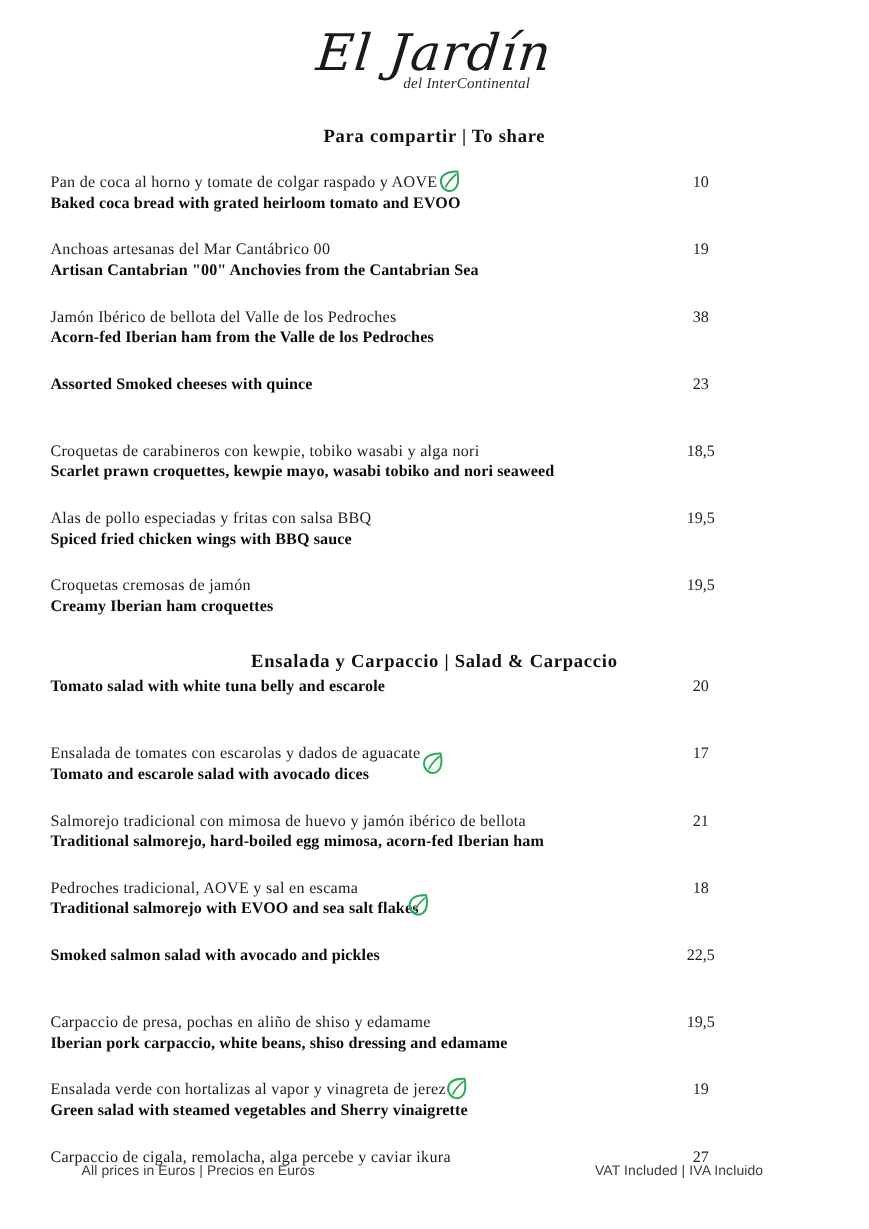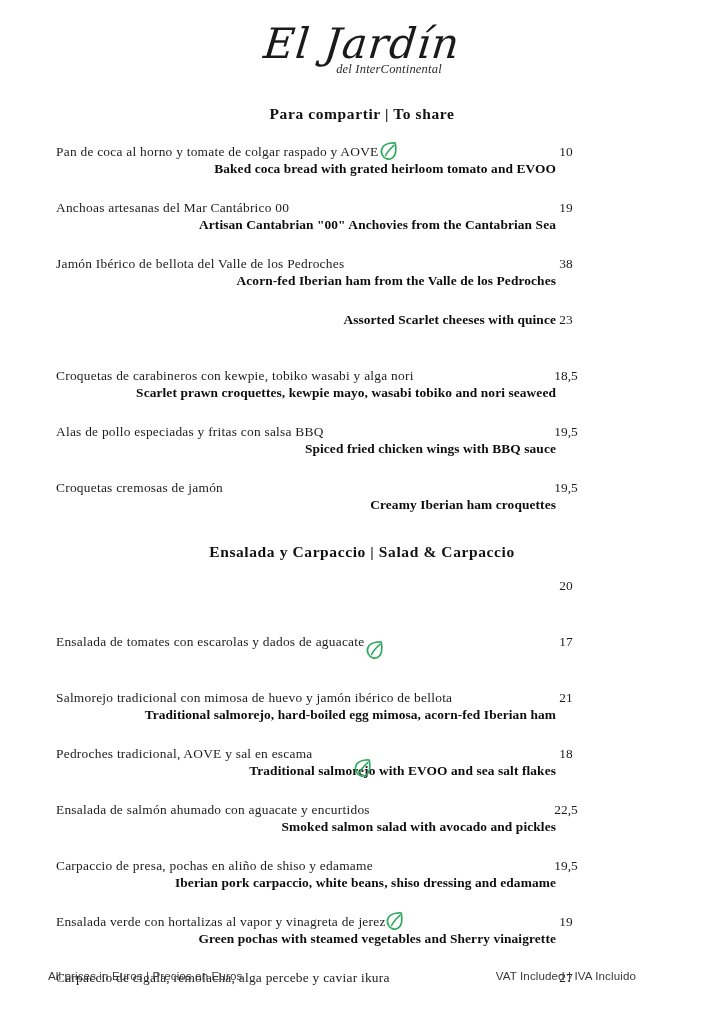--- a/index.html
+++ b/index.html
@@ -56,21 +56,21 @@
     font-weight: bold;
     font-size: 15.5px;
     letter-spacing: 0.6px;
     color: #111111;
   }
   .section-para-compartir { margin-top: 28px; margin-bottom: 20px; }
   .section-ensalada { margin-top: 30px; }
 
   
   .menu-list {
-    margin: 16px;
+    margin: 2px;
     padding: 0 84px 0 40px;
   }
   .menu-item {
     position: relative;
     margin-bottom: 22px;
     min-height: 34px;
   }
   .item-names {
     width: 500px;
     position: relative;
@@ -85,26 +85,25 @@
     white-space: nowrap;
   }
   .name-en {
     font-family: "Liberation Serif", "DejaVu Serif", serif;
     font-weight: bold;
     font-size: 13.4px;
     line-height: 17px;
     letter-spacing: 0.1px;
     color: #0d0d0d;
     white-space: nowrap;
-    text-align: right;
   }
   .price {
     position: absolute;
     top: 0;
-    left: 480px;
+    left: 512px;
     width: 60px;
     text-align: center;
     font-family: "Liberation Serif", "DejaVu Serif", serif;
     font-size: 13.4px;
     line-height: 17px;
     color: #1c1c1c;
   }
 
   
   .leaf {
@@ -118,21 +117,21 @@
   .leaf-top    { top: -3px; }
   .leaf-mid    { top: 6px; }
   .leaf-bottom { top: 12px; }
 
   
   .footer {
     position: absolute;
     left: 0;
     right: 0;
     bottom: 42px;
-    padding: 0 88px 0 48px;
+    padding: 0 88px 0 68px;
     display: flex;
     justify-content: space-between;
     align-items: center;
     font-family: "Liberation Sans", "DejaVu Sans", sans-serif;
     font-size: 11.6px;
     color: #3a3a3a;
     letter-spacing: 0.1px;
   }
 </style>
 </head>
@@ -170,21 +169,21 @@
       </div>
       <div class="menu-item">
         <div class="item-names">
           <div class="name-es">Jamón Ibérico de bellota del Valle de los Pedroches</div>
           <div class="name-en">Acorn-fed Iberian ham from the Valle de los Pedroches</div>
         </div>
         <div class="price">38</div>
       </div>
       <div class="menu-item">
         <div class="item-names">
-          <div class="name-en">Assorted Scarlet cheeses with quince</div>
+          <div class="name-en">Assorted Smoked cheeses with quince</div>
         </div>
         <div class="price">23</div>
       </div>
       <div class="menu-item">
         <div class="item-names">
           <div class="name-es">Croquetas de carabineros con kewpie, tobiko wasabi y alga nori</div>
           <div class="name-en">Scarlet prawn croquettes, kewpie mayo, wasabi tobiko and nori seaweed</div>
         </div>
         <div class="price">18,5</div>
       </div>
@@ -202,26 +201,28 @@
         </div>
         <div class="price">19,5</div>
       </div>
     </div>
 
   <div class="section-title section-ensalada">Ensalada y Carpaccio | Salad &amp; Carpaccio</div>
 
   <div class="menu-list" id="section-1">
       <div class="menu-item">
         <div class="item-names">
+          <div class="name-en">Tomato salad with white tuna belly and escarole</div>
         </div>
         <div class="price">20</div>
       </div>
       <div class="menu-item">
         <div class="item-names">
           <div class="name-es">Ensalada de tomates con escarolas y dados de aguacate</div>
+          <div class="name-en">Tomato and escarole salad with avocado dices</div>
         </div>
         <span class="leaf leaf-mid" style="left: 309px;">
           <svg viewBox="0 0 20 24" xmlns="http://www.w3.org/2000/svg">
             <path d="M16.2 3.0 C16.2 3.0 6.4 2.2 3.4 7.6 C0.8 12.3 3.6 17.6 7.9 18.9 C12.4 20.2 16.0 16.6 16.6 12.2 C17.2 7.8 16.2 3.0 16.2 3.0 Z" fill="none" stroke="#2EAA5E" stroke-width="1.7" stroke-linejoin="round"></path>
             <path d="M14.9 5.4 C11.6 8.4 8.3 11.6 6.6 15.6" fill="none" stroke="#2EAA5E" stroke-width="1.5" stroke-linecap="round"></path>
           </svg>
         </span>
         <div class="price">17</div>
       </div>
       <div class="menu-item">
@@ -239,36 +240,35 @@
         <span class="leaf leaf-bottom" style="left: 297px;">
           <svg viewBox="0 0 20 24" xmlns="http://www.w3.org/2000/svg">
             <path d="M16.2 3.0 C16.2 3.0 6.4 2.2 3.4 7.6 C0.8 12.3 3.6 17.6 7.9 18.9 C12.4 20.2 16.0 16.6 16.6 12.2 C17.2 7.8 16.2 3.0 16.2 3.0 Z" fill="none" stroke="#2EAA5E" stroke-width="1.7" stroke-linejoin="round"></path>
             <path d="M14.9 5.4 C11.6 8.4 8.3 11.6 6.6 15.6" fill="none" stroke="#2EAA5E" stroke-width="1.5" stroke-linecap="round"></path>
           </svg>
         </span>
         <div class="price">18</div>
       </div>
       <div class="menu-item">
         <div class="item-names">
-          <div class="name-es">Ensalada de salmón ahumado con aguacate y encurtidos</div>
           <div class="name-en">Smoked salmon salad with avocado and pickles</div>
         </div>
         <div class="price">22,5</div>
       </div>
       <div class="menu-item">
         <div class="item-names">
           <div class="name-es">Carpaccio de presa, pochas en aliño de shiso y edamame</div>
           <div class="name-en">Iberian pork carpaccio, white beans, shiso dressing and edamame</div>
         </div>
         <div class="price">19,5</div>
       </div>
       <div class="menu-item">
         <div class="item-names">
           <div class="name-es">Ensalada verde con hortalizas al vapor y vinagreta de jerez</div>
-          <div class="name-en">Green pochas with steamed vegetables and Sherry vinaigrette</div>
+          <div class="name-en">Green salad with steamed vegetables and Sherry vinaigrette</div>
         </div>
         <span class="leaf leaf-top" style="left: 329px;">
           <svg viewBox="0 0 20 24" xmlns="http://www.w3.org/2000/svg">
             <path d="M16.2 3.0 C16.2 3.0 6.4 2.2 3.4 7.6 C0.8 12.3 3.6 17.6 7.9 18.9 C12.4 20.2 16.0 16.6 16.6 12.2 C17.2 7.8 16.2 3.0 16.2 3.0 Z" fill="none" stroke="#2EAA5E" stroke-width="1.7" stroke-linejoin="round"></path>
             <path d="M14.9 5.4 C11.6 8.4 8.3 11.6 6.6 15.6" fill="none" stroke="#2EAA5E" stroke-width="1.5" stroke-linecap="round"></path>
           </svg>
         </span>
         <div class="price">19</div>
       </div>
       <div class="menu-item">

